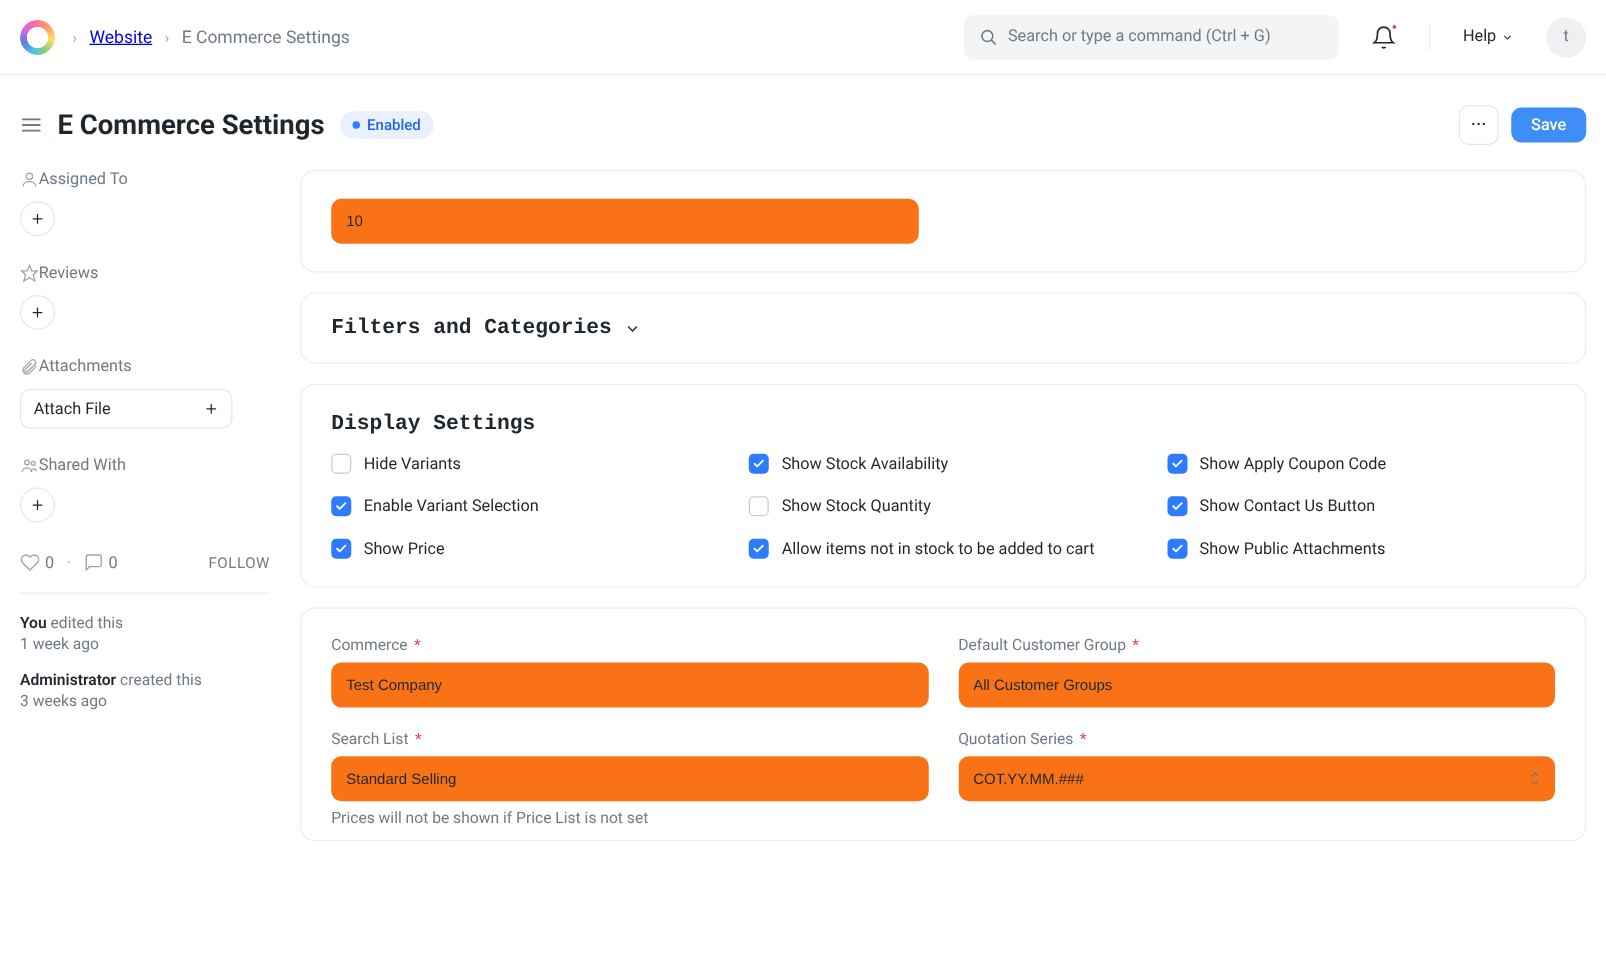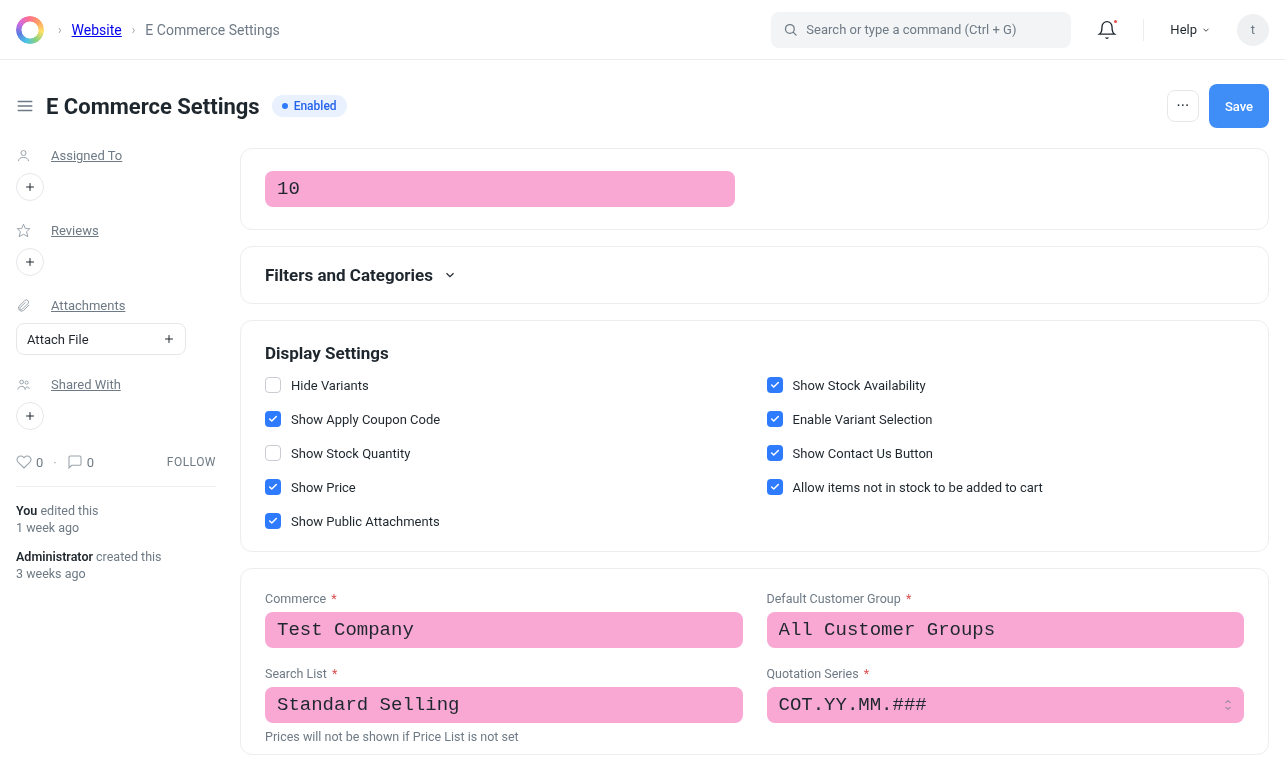--- a/index.html
+++ b/index.html
@@ -55,62 +55,62 @@
     padding:4px 10px; font-weight:500;
   }
   .status-pill .dot { width:6px; height:6px; border-radius:50%; background:#2f7bff; }
   .header-actions { margin-left:auto; display:flex; align-items:center; gap:10px; }
   .btn-ellipsis {
     width:32px; height:32px; border:1px solid #e5e7eb; background:#fff; border-radius:8px;
     display:flex; align-items:center; justify-content:center; color:#1f272e; font-size:16px; line-height:1;
     cursor:pointer;
   }
   .btn-save {
-    height:44px; padding:5px 16px; background:#3f8ef7; color:#fff; border:none; border-radius:8px; font-size:13px; font-weight:500; cursor:pointer;
+    height:28px; padding:5px 16px; background:#3f8ef7; color:#fff; border:none; border-radius:8px; font-size:13px; font-weight:500; cursor:pointer;
   }
   
   .layout { display:flex; align-items:flex-start; padding: 10px 16px 24px 16px; gap:24px; }
   .sidebar { width: 200px; flex:0 0 200px; }
   .main { flex:1 1 auto; min-width:0; }
   
   .side-section { margin-bottom: 22px; }
-  .side-label { display:flex; align-items:center; gap:20px; color:#6e7a85; font-size:13px; margin-bottom:10px;text-decoration:underline; }
+  .side-label { display:flex; align-items:center; gap:0; color:#6e7a85; font-size:13px; margin-bottom:10px; }
   .round-add {
     width:28px; height:28px; border-radius:50%; border:1px solid #e5e7eb; background:#fff; display:flex; align-items:center; justify-content:center; color:#1f272e; cursor:pointer;
   }
   .attach-btn {
     width:170px; height:32px; border:1px solid #e5e7eb; background:#fff; border-radius:8px; display:flex; align-items:center; justify-content:space-between; padding:0 10px; color:#1f272e; cursor:pointer; font-size:13px;
   }
   .side-icons { color:#9aa3ab; }
   .side-stats { display:flex; align-items:center; gap:10px; color:#6e7a85; font-size:13px; margin-top:6px; }
   .side-stats .sep { color:#9aa3ab; }
   .follow { margin-left:auto; font-size:12px; letter-spacing:0.04em; color:#6e7a85; }
   .side-divider { height:1px; background:#ededed; margin:16px 0; }
   .activity { font-size:12.5px; color:#6e7a85; }
   .activity .line1 { color:#6e7a85; }
   .activity .line1 strong { color:#1f272e; font-weight:600; }
   .activity .time { margin-top:2px; margin-bottom:14px; }
   
   .card { border:1px solid #ededed; border-radius:12px; background:#fff; padding:22px 24px; margin-bottom:16px; }
-  .card h2 { font-size:17px; font-weight:700; margin-bottom:14px; }
+  .card h2 { font-size:17px; font-weight:700; margin-bottom:14px;font-family:Liberation Mono, monospace; }
   .card.section-head { padding:18px 24px; }
   .card.section-head h2 { margin:0; }
   .section-head-row { display:flex; align-items:center; gap:10px; }
   .field-label { font-size:12.5px; color:#6e7a85; margin-bottom:6px; display:block; }
   .field-help { font-size:12.5px; color:#6e7a85; margin-top:6px; }
   .req { color:#d94f4f; margin-left:2px; }
   .text-input, .select-input {
-    width:100%; height:36px; background:#f9a8d4; border:none; border-radius:8px; padding:0 12px; font-size:19px; color:#1f272e;font-family:Liberation Mono, monospace;
+    width:100%; height:36px; background:#f97316; border:none; border-radius:8px; padding:0 12px; font-size:12px; color:#1f272e;
   }
   .select-wrap { position:relative; }
   .select-caret { position:absolute; right:10px; top:50%; transform:translateY(-50%); color:#6e7a85; pointer-events:none; }
   .row { display:flex; gap:24px; }
   .col { flex:1 1 0; }
   
-  .checks { display:grid; grid-template-columns: 1fr 1fr; row-gap:18px; column-gap:24px; }
+  .checks { display:grid; grid-template-columns: 1fr 1fr 1fr; row-gap:18px; column-gap:24px; }
   .chk { display:flex; align-items:center; gap:10px; font-size:13px; color:#1f272e; }
   .chk-box {
     width:16px; height:16px; border-radius:4px; display:flex; align-items:center; justify-content:center; flex:0 0 auto;
   }
   .chk-box.checked { background:#2f7bff; }
   .chk-box.unchecked { background:#fff; border:1.5px solid #c9ccd1; }
   .chk-box.checked svg { display:block; }
   svg { display:block; }
   button { font-family: inherit; }
 </style>

